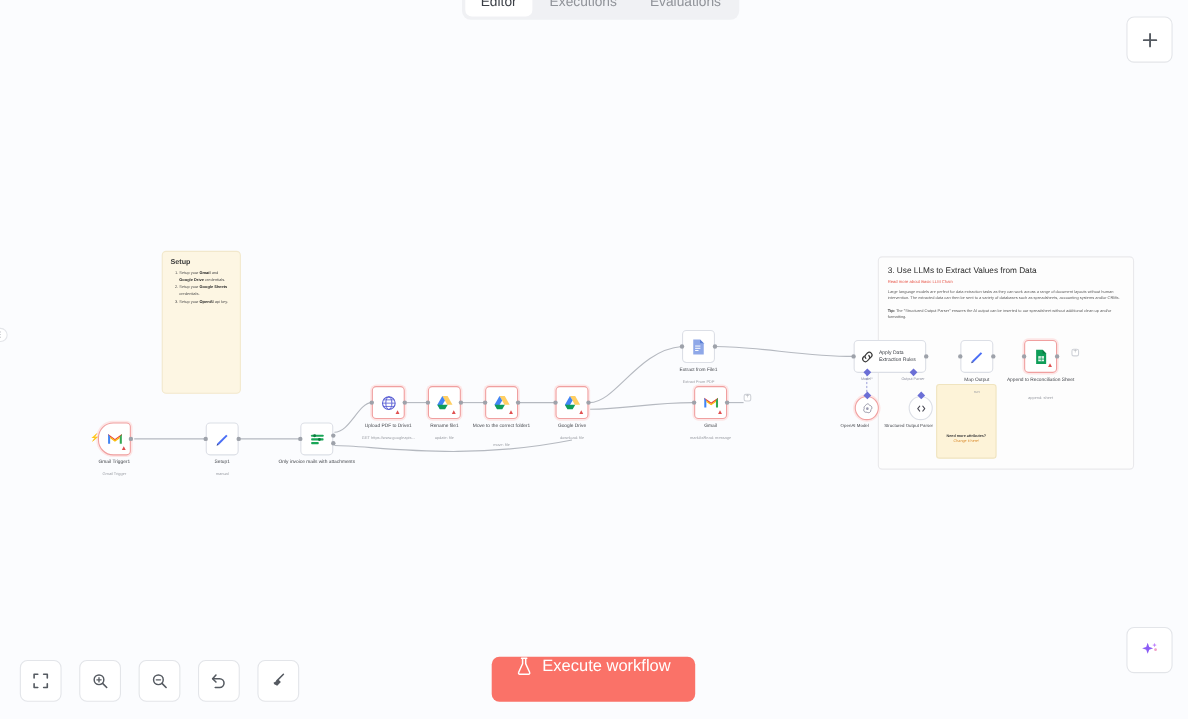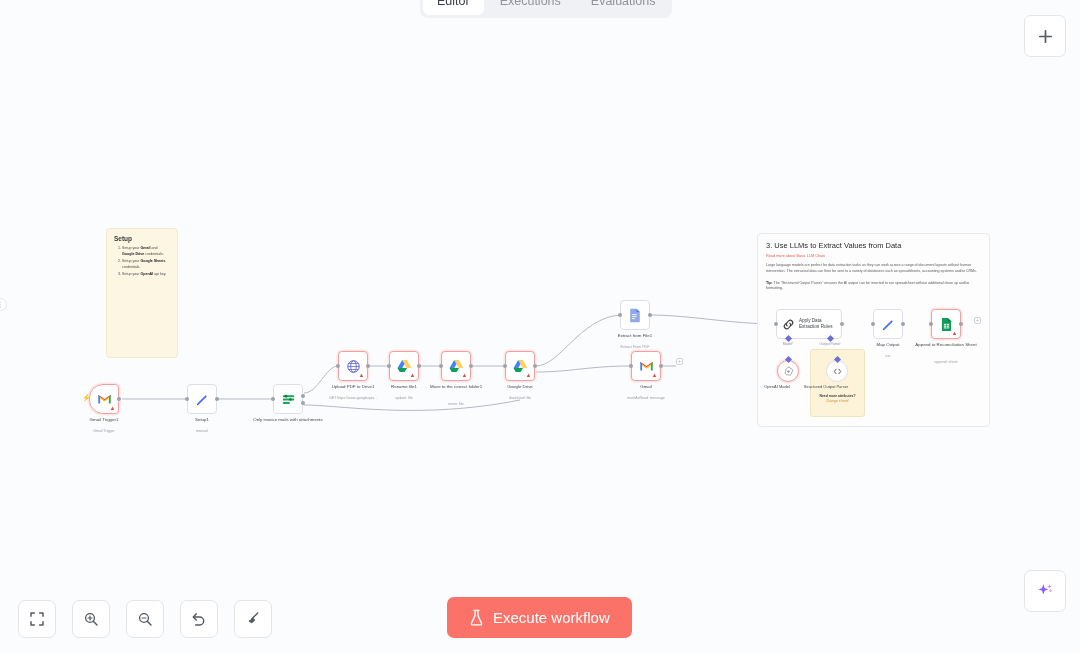--- a/index.html
+++ b/index.html
@@ -40,29 +40,29 @@
     position: absolute; left: 18px; bottom: 16px;
     display: flex; gap: 16px; z-index: 30;
   }
   .zoom-toolbar .sqbtn { position: static; width: 38px; height: 38px; }
 
   
   #execute-workflow-btn {
     position: absolute; left: 447px; bottom: 16px;
     height: 41px; padding: 0 22px;
     background: #fa7268; color: #fff; border: none; border-radius: 7px;
-    display: flex; align-items: center; gap: 9px;
+    display: flex; gap: 9px;
     font-size: 15px; font-family: "Liberation Sans", sans-serif;
     z-index: 30; cursor: pointer;
   }
 
   
   .sticky {
     position: absolute; background: #fdf6e3;
-    border: 1px solid #f2e8cc; border-radius: 4px;
+    border: 1px solid #f2e8cc; border-radius: 4px; margin-left: 41px;
   }
   #sticky-setup { left: 106px; top: 228px; width: 72px; height: 130px; padding: 6px 7px; }
   #sticky-setup .st-title { font-size: 6.5px; font-weight: bold; color: #3a3a3a; margin-bottom: 4px; }
   #sticky-setup ol { margin-left: 8px; }
   #sticky-setup li { font-size: 3.6px; line-height: 1.55; color: #4a4a4a; margin-bottom: 2px; }
   #sticky-setup li b { color: #222; }
 
   #sticky-llm {
     left: 757px; top: 233px; width: 233px; height: 194px;
     background: #fdfdfd; border: 1px solid #e9e9ec; padding: 7px 8px;

